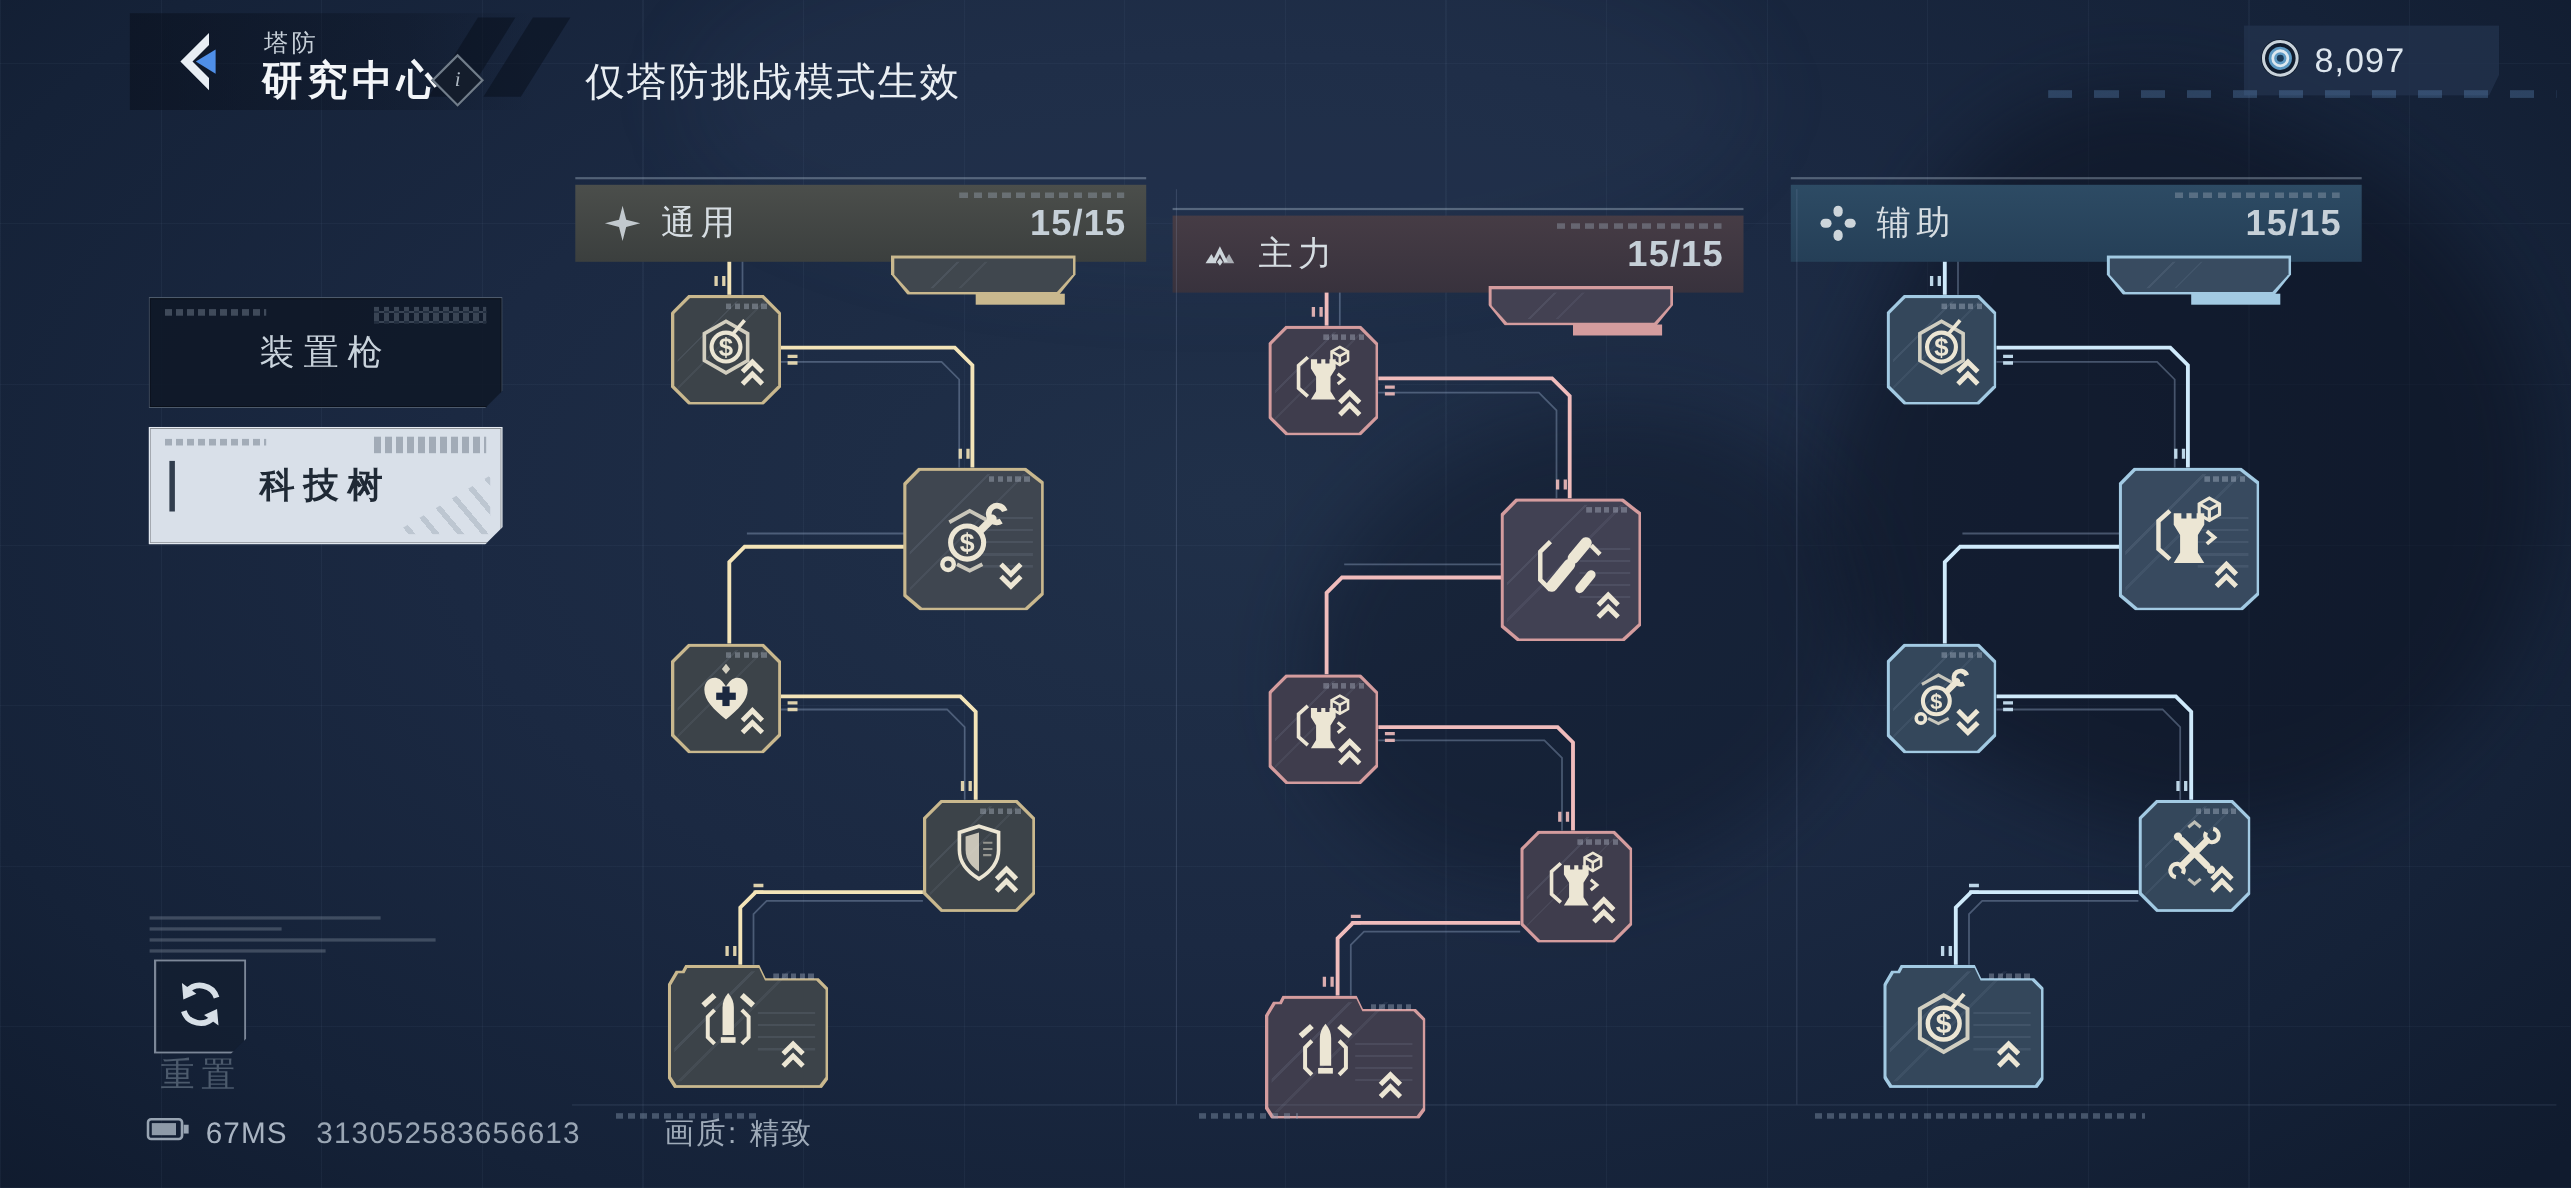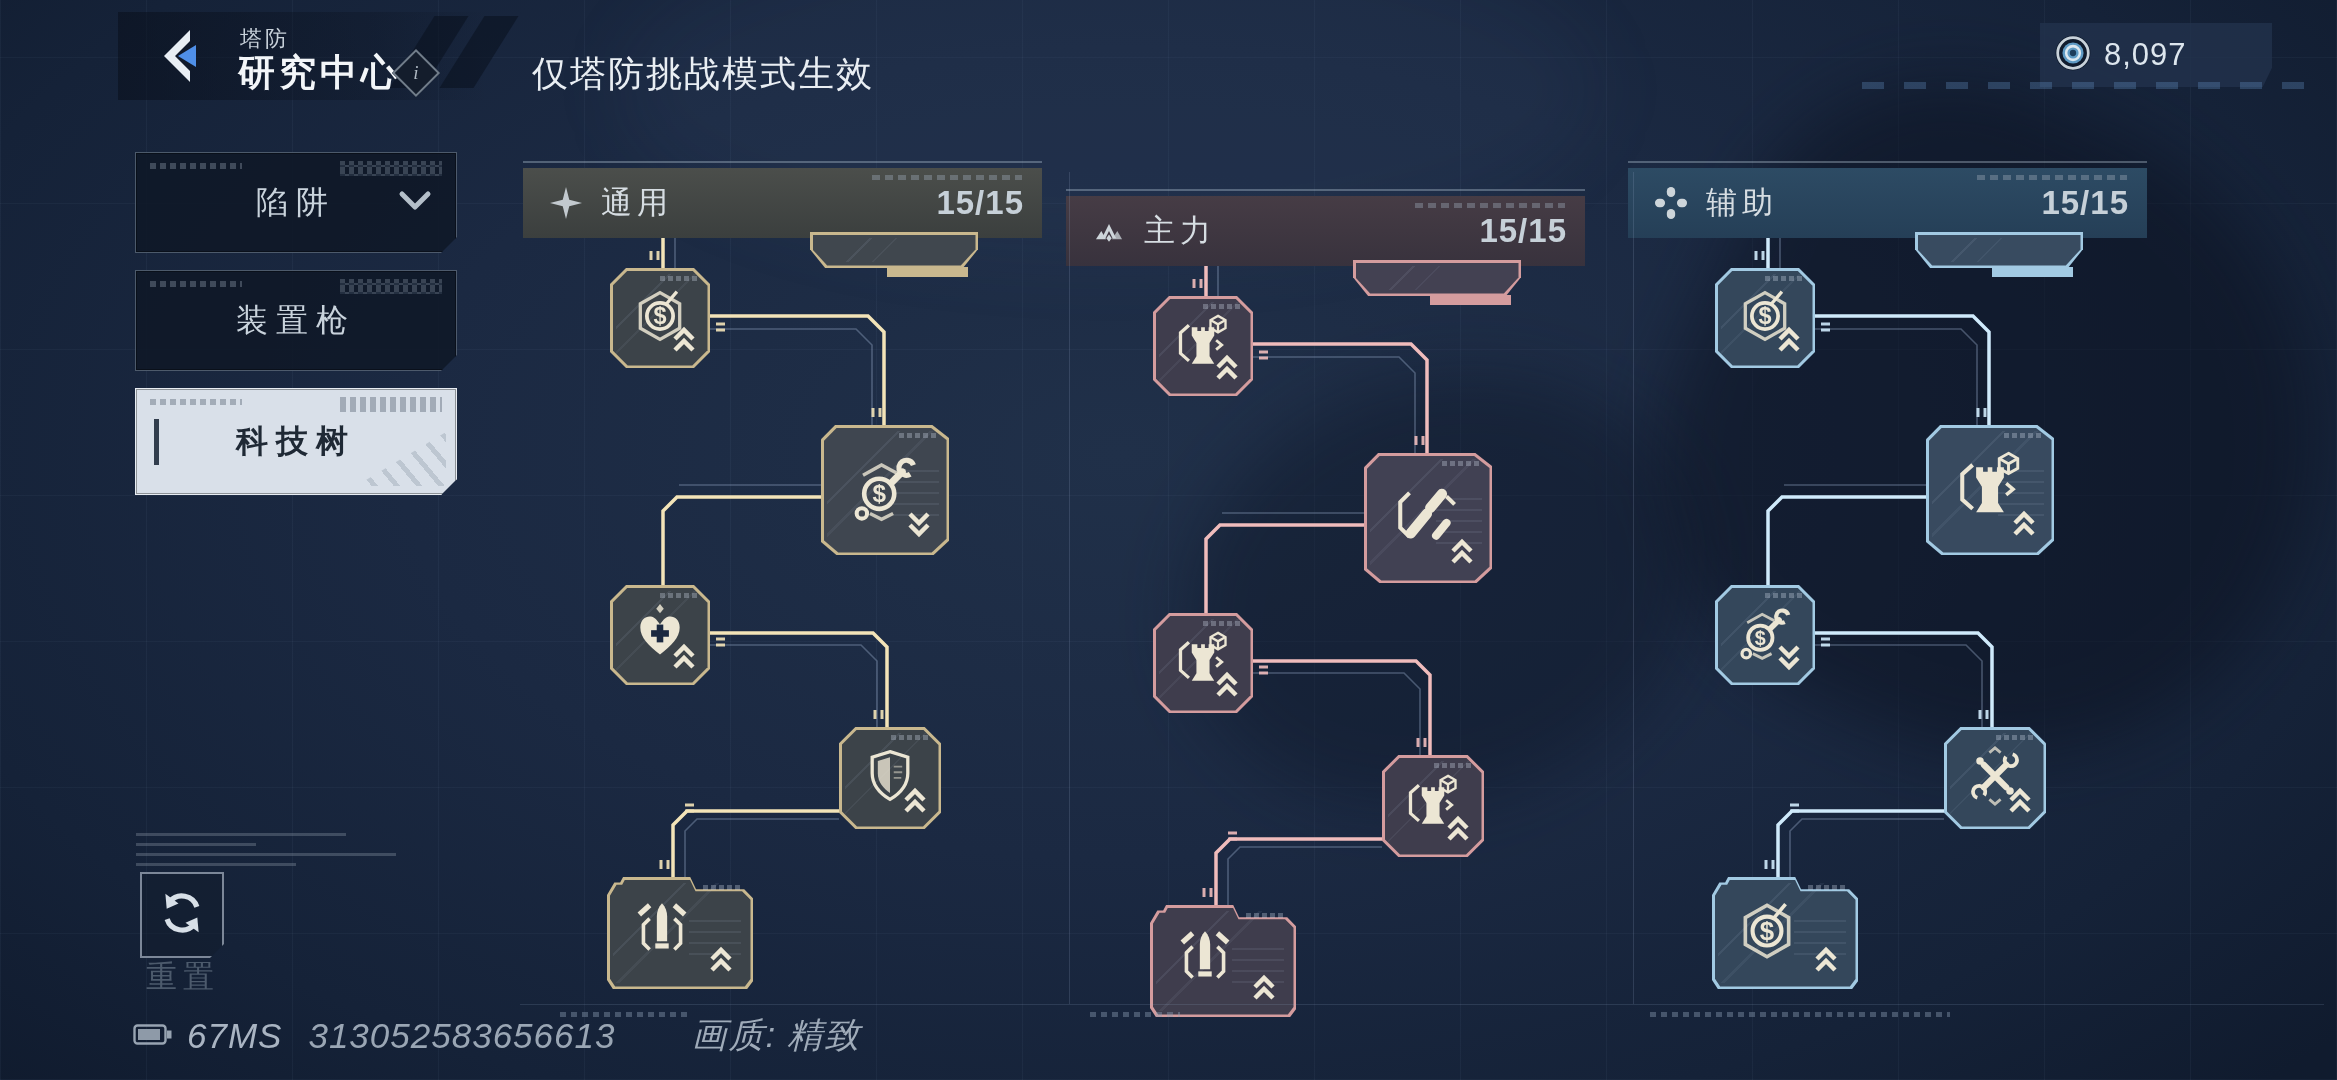--- a/index.html
+++ b/index.html
@@ -101,21 +101,21 @@
       linear-gradient(90deg,#8b97a6 0 0) 0 0/210px 3px no-repeat,
       linear-gradient(90deg,#8b97a6 0 0) 0 10px/120px 3px no-repeat,
       linear-gradient(90deg,#8b97a6 0 0) 0 20px/260px 3px no-repeat,
       linear-gradient(90deg,#8b97a6 0 0) 0 30px/160px 3px no-repeat;}
   .reset-btn{position:absolute;left:140px;top:872px;width:80px;height:82px;cursor:pointer;
      border:2px solid #7c8798;background:rgba(18,28,44,.5);
      clip-path:polygon(0 0,100% 0,100% calc(100% - 14px),calc(100% - 14px) 100%,0 100%);
      display:flex;align-items:center;justify-content:center;}
   .reset-lbl{position:absolute;left:138px;top:956px;width:90px;text-align:center;
      font-size:31px;color:#4c5a6c;letter-spacing:6px;}
-  .foot-bar{position:absolute;left:133px;top:1012px;display:flex;align-items:center;font-size:35px;color:#a9b4c2;font-style:italic;}
+  .foot-bar{position:absolute;left:133px;top:1012px;display:flex;align-items:center;font-size:27px;color:#a9b4c2;}
   .foot-bar .lat{margin-left:14px;letter-spacing:1px;}
   .foot-bar .sid{margin-left:26px;color:#9aa6b4;letter-spacing:1px;}
   .foot-bar .q{margin-left:76px;color:#9fabb9;letter-spacing:2px;}
   .foot-bar .qv{margin-left:10px;color:#9fabb9;letter-spacing:2px;}
 </style>
 </head>
 <body>
 
 <div id="stage">
   <div class="bgshape shape-claw"></div>
@@ -146,30 +146,20 @@
         <circle cx="18" cy="18" r="14.5" fill="none" stroke="#c8d2da" stroke-width="2.6"></circle>
         <circle cx="18" cy="18" r="10" fill="#5e9ac4"></circle>
         <circle cx="18" cy="18" r="6.5" fill="none" stroke="#dce8f0" stroke-width="2.4"></circle>
         <circle cx="18" cy="18" r="3" fill="#1c3c5a"></circle>
       </svg>
     </span>
     <span class="amount">8,097</span>
   </div>
   <div class="code-row"></div>
 
-  <div class="side-btn" style="top:152px;height:101px">
-    <span class="micro-l"></span>
-    <span class="micro-r"></span>
-    <span class="lbl">陷阱</span>
-    <span class="chev-down">
-      <svg width="34" height="22" viewBox="0 0 34 22">
-          <path d="M4 4 L17 17 L30 4" fill="none" stroke="#b4bfc9" stroke-width="5" stroke-linecap="round" stroke-linejoin="round"></path>
-        </svg>
-    </span>
-  </div>
   <div class="side-btn selected" style="top:388px;height:107px">
     <span class="micro-l"></span>
     <span class="micro-r"></span>
     <span class="sel-tick"></span>
     <span class="lbl">科技树</span>
     <span class="sel-stripes"></span>
   </div>
   <div class="side-btn" style="top:270px;height:101px">
     <span class="micro-l"></span>
     <span class="micro-r"></span>

